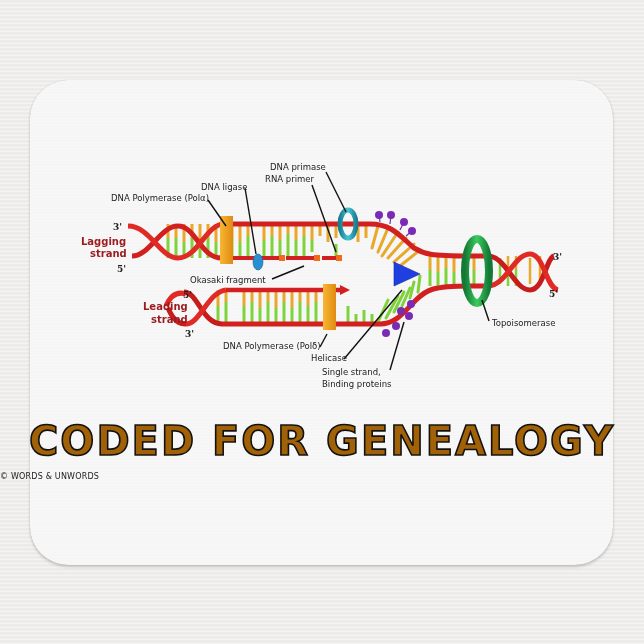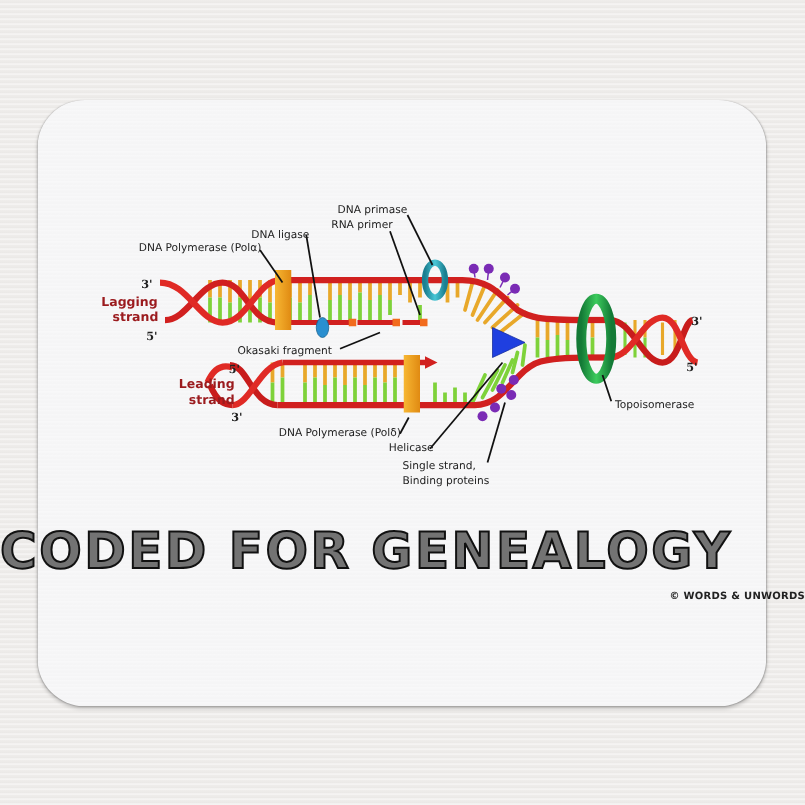--- a/index.html
+++ b/index.html
@@ -15,29 +15,29 @@
     background: #f8f8f9;
     background-image: repeating-linear-gradient(0deg, rgba(0,0,0,0.012) 0px, rgba(0,0,0,0.012) 1px, rgba(255,255,255,0) 3px);
     border-radius: 38px;
     box-shadow: 0 2px 3px rgba(0,0,0,0.18), 0 0 1px rgba(0,0,0,0.2);
   }
   .diagram { position: absolute; left: 0; top: 0; width: 644px; height: 644px; }
   .lbl { font-family: "DejaVu Sans", sans-serif; font-size: 8.5px; fill: #222; }
   .side { font-family: "DejaVu Sans", sans-serif; font-size: 10px; font-weight: bold; fill: #9b1b1e; }
   .prime { font-family: "DejaVu Serif", serif; font-size: 9px; font-weight: bold; fill: #222; }
   .title {
-    position: absolute; left: 0; width: 644px; top: 418px; 
+    position: absolute; left: 0; width: 644px; top: 418px; text-align: center;
     font-family: "DejaVu Sans", sans-serif; font-weight: bold; font-size: 40px;
-    letter-spacing: 2px; color: #737373;
+    letter-spacing: 2px; color: #a16207;
     transform: scaleX(1.0);
     -webkit-text-stroke: 1.6px #111;
   }
   .copyright {
-    position: absolute; left: 0; width: 644px; top: 472px; text-align: right;
-    font-family: "DejaVu Sans", sans-serif; font-weight: bold; font-size: 8px;
+    position: absolute; left: 0; width: 644px; top: 472px; text-align: left;
+    font-family: "DejaVu Sans", sans-serif; font-weight: normal; font-size: 8px;
     color: #222; letter-spacing: 0.2px;
   }
 </style>
 </head>
 <body>
 
 <div class="pad"></div>
 
 <svg class="diagram" viewBox="0 0 644 644" xmlns="http://www.w3.org/2000/svg">
   <defs>

